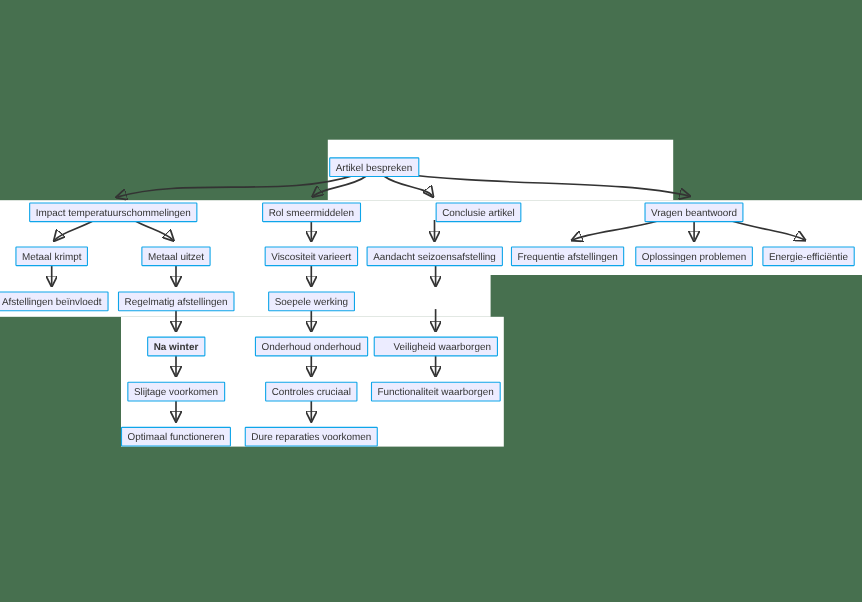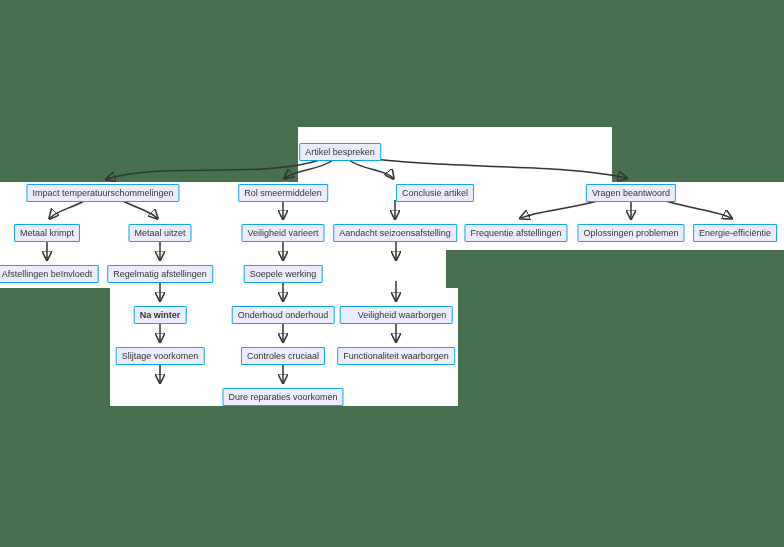--- a/index.html
+++ b/index.html
@@ -70,33 +70,34 @@
 
   <div class="node" style="left:340px;top:143px;">Artikel bespreken</div>
 
   <div class="node" style="left:103px;top:184px;">Impact temperatuurschommelingen</div>
   <div class="node" style="left:283px;top:184px;">Rol smeermiddelen</div>
   <div class="node" style="left:395px;top:184px;margin-left:40px;">Conclusie artikel</div>
   <div class="node" style="left:631px;top:184px;">Vragen beantwoord</div>
 
   <div class="node" style="left:47px;top:224px;">Metaal krimpt</div>
   <div class="node" style="left:160px;top:224px;">Metaal uitzet</div>
-  <div class="node" style="left:283px;top:224px;">Veiligheid varieert</div>
+  <div class="node" style="left:283px;top:224px;">Viscositeit varieert</div>
   <div class="node" style="left:395px;top:224px;">Aandacht seizoensafstelling</div>
   <div class="node" style="left:516px;top:224px;">Frequentie afstellingen</div>
   <div class="node" style="left:631px;top:224px;">Oplossingen problemen</div>
   <div class="node" style="left:735px;top:224px;">Energie-efficiëntie</div>
 
   <div class="node" style="left:47px;top:265px;">Afstellingen beïnvloedt</div>
   <div class="node" style="left:160px;top:265px;">Regelmatig afstellingen</div>
   <div class="node" style="left:283px;top:265px;">Soepele werking</div>
 
   <div class="node" style="left:160px;top:306px;font-weight:bold;">Na winter</div>
   <div class="node" style="left:283px;top:306px;">Onderhoud onderhoud</div>
   <div class="node" style="left:396px;top:306px;padding-left:17px;">Veiligheid waarborgen</div>
 
   <div class="node" style="left:160px;top:347px;">Slijtage voorkomen</div>
   <div class="node" style="left:283px;top:347px;">Controles cruciaal</div>
   <div class="node" style="left:396px;top:347px;">Functionaliteit waarborgen</div>
 
+  <div class="node" style="left:160px;top:388px;">Optimaal functioneren</div>
   <div class="node" style="left:283px;top:388px;">Dure reparaties voorkomen</div>
 
 </div>
 
 </body></html>

